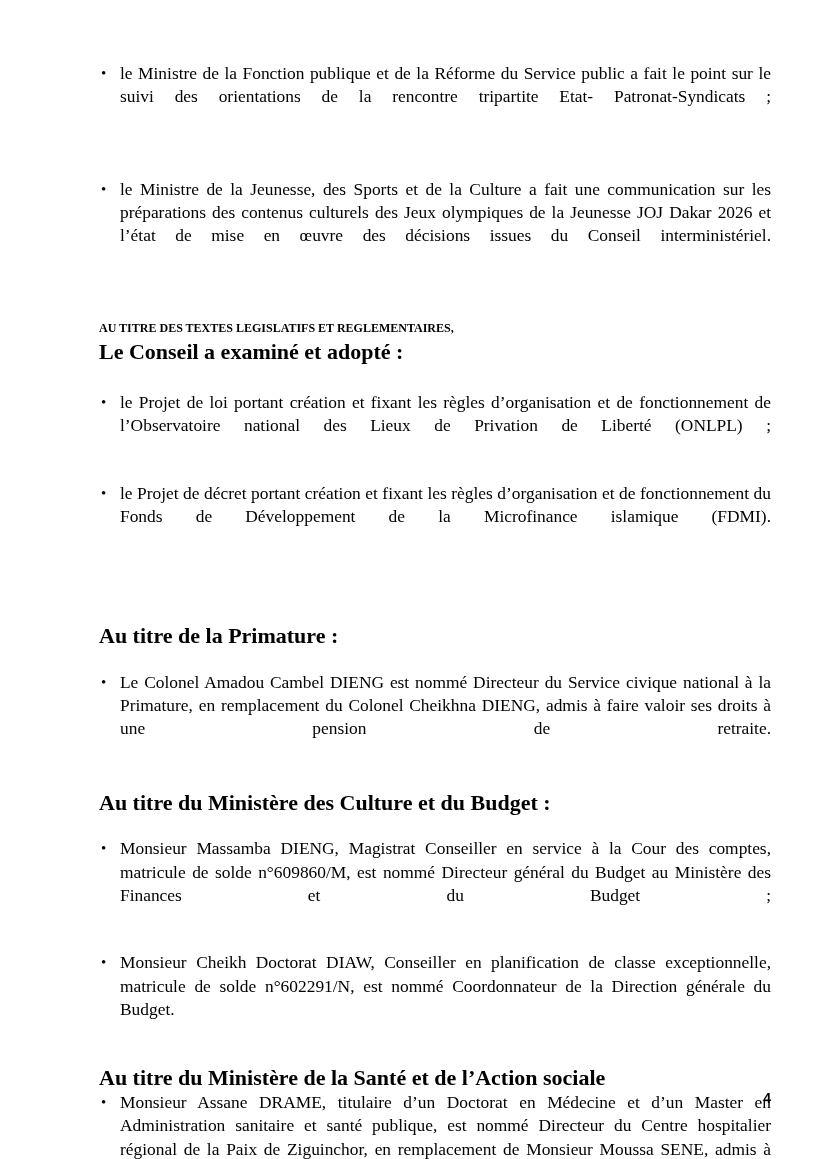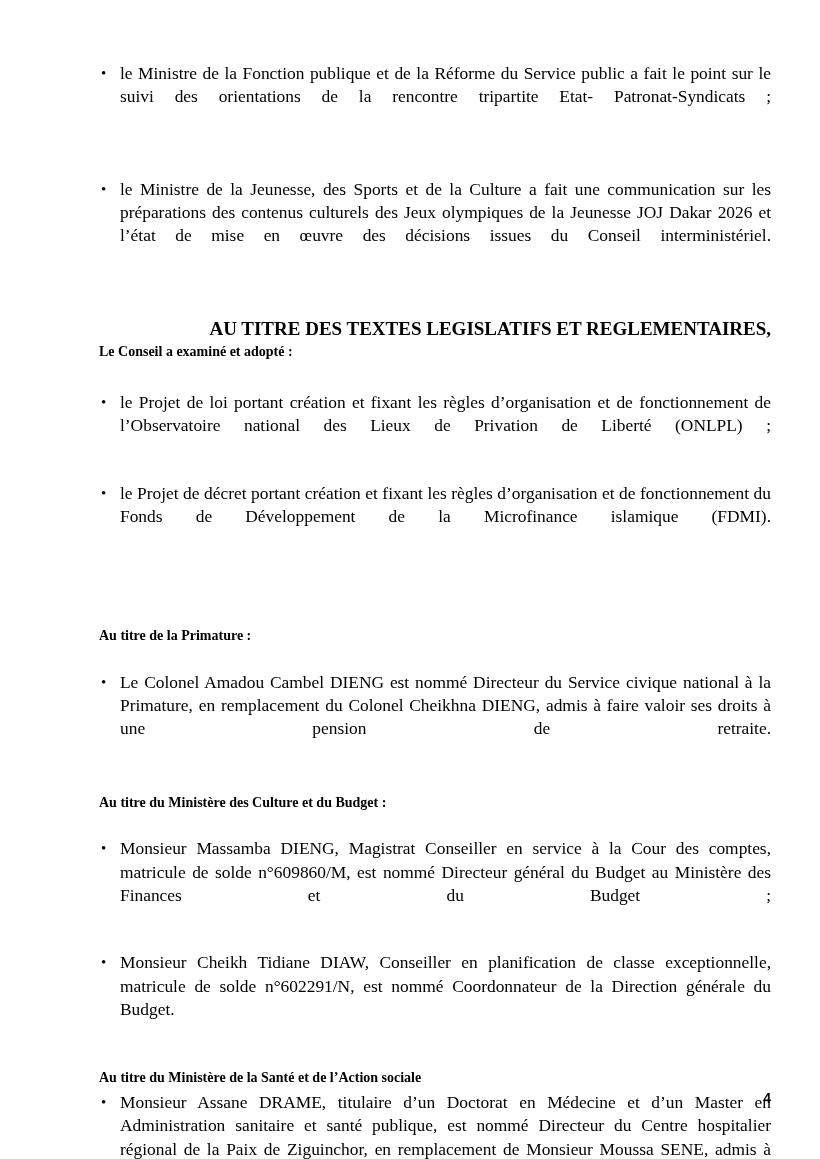--- a/index.html
+++ b/index.html
@@ -47,31 +47,31 @@
   .bullet-item .btext { display: block; }
   .bullet-item .btext::after {
     content: "";
     display: inline-block;
     width: 100%;
   }
 
   
   .heading {
     font-weight: bold;
-    font-size: 14px;
+    font-size: 22px;
     line-height: 23.3px;
     margin: 0;
     text-align: left;
   }
   .heading-caps {
     font-weight: bold;
-    font-size: 19px;
+    font-size: 12px;
     line-height: 23.3px;
     margin: 0;
-    text-align: right;
+    text-align: left;
   }
   .sp-21 { height: 21px; }
   .sp-23 { height: 23px; }
   .sp-27 { height: 27px; }
   .sp-46 { height: 46px; }
   .sp-2  { height: 2px; }
 
   b, .b { font-weight: normal; }
 
   .page-number {
@@ -145,21 +145,21 @@
 
     <div class="bullet-item">
       <span class="bullet-glyph">•</span>
       <span class="btext"><span>Monsieur </span><b>Massamba DIENG,</b><span> Magistrat Conseiller en service à la Cour des comptes, matricule de solde n°609860/M, est nommé Directeur général du Budget au Ministère des Finances et du Budget ;</span></span>
     </div>
 
     <div class="sp-21"></div>
 
     <div class="bullet-item">
       <span class="bullet-glyph">•</span>
-      <span class="btext"><span>Monsieur </span><b>Cheikh Tidiane DIAW,</b><span> Conseiller en planification de classe exceptionnelle, matricule de solde n°602291/N, est nommé Coordonnateur de la Direction générale du Budget.</span></span>
+      <span class="btext"><span>Monsieur </span><b>Cheikh Doctorat DIAW,</b><span> Conseiller en planification de classe exceptionnelle, matricule de solde n°602291/N, est nommé Coordonnateur de la Direction générale du Budget.</span></span>
     </div>
 
     <div class="sp-21"></div>
 
     <div class="heading">Au titre du Ministère de la Santé et de l’Action sociale</div>
 
     <div class="sp-2"></div>
 
     <div class="bullet-item">
       <span class="bullet-glyph">•</span>

